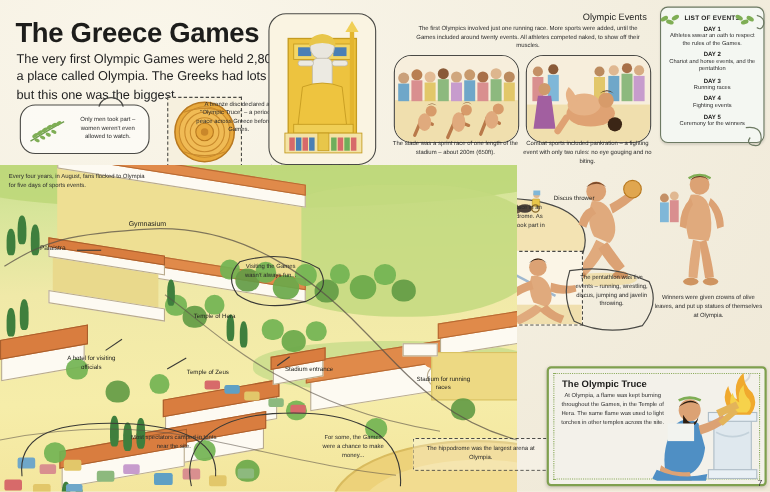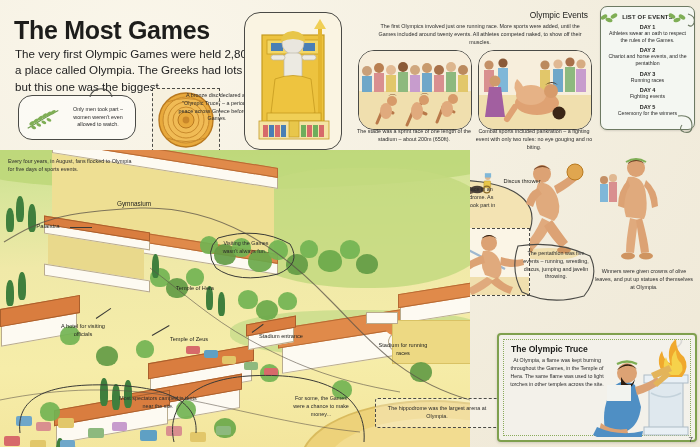--- a/index.html
+++ b/index.html
@@ -94,21 +94,21 @@
 
   
   .mlabel{position:absolute;font-size:5.6px;color:#23231f;text-align:center;line-height:1.35;}
   .leader{position:absolute;background:#3a3a36;height:1px;transform-origin:left center;}
 </style>
 </head>
 <body>
 
 <div id="page">
 
-  <div class="title">The Most Games</div>
+  <div class="title">The Greece Games</div>
   <div class="intro">The very first Olympic Games were held 2,800 years ago, at a place called Olympia. The Greeks had lots of sports events, but this one was the biggest.</div>
 
   <div class="bub bub-r" style="left:18px;top:95px;width:118px;height:45px;display:flex;align-items:center;">
     <div style="position:absolute;left:7px;top:10px;width:34px;height:26px;color:#6f9c4e;font-size:9px;line-height:8px;">
       <svg viewBox="0 0 40 30" width="34" height="26" aria-hidden="true">
         <path d="M2 26 C12 20 24 12 38 5" stroke="#6f9c4e" stroke-width="1.4" fill="none"></path>
         <g fill="#7fae55">
           <ellipse cx="7" cy="20" rx="3.4" ry="2" transform="rotate(-35 7 20)"></ellipse>
           <ellipse cx="12" cy="17" rx="3.4" ry="2" transform="rotate(-35 12 17)"></ellipse>
           <ellipse cx="17" cy="14" rx="3.4" ry="2" transform="rotate(-35 17 14)"></ellipse>

